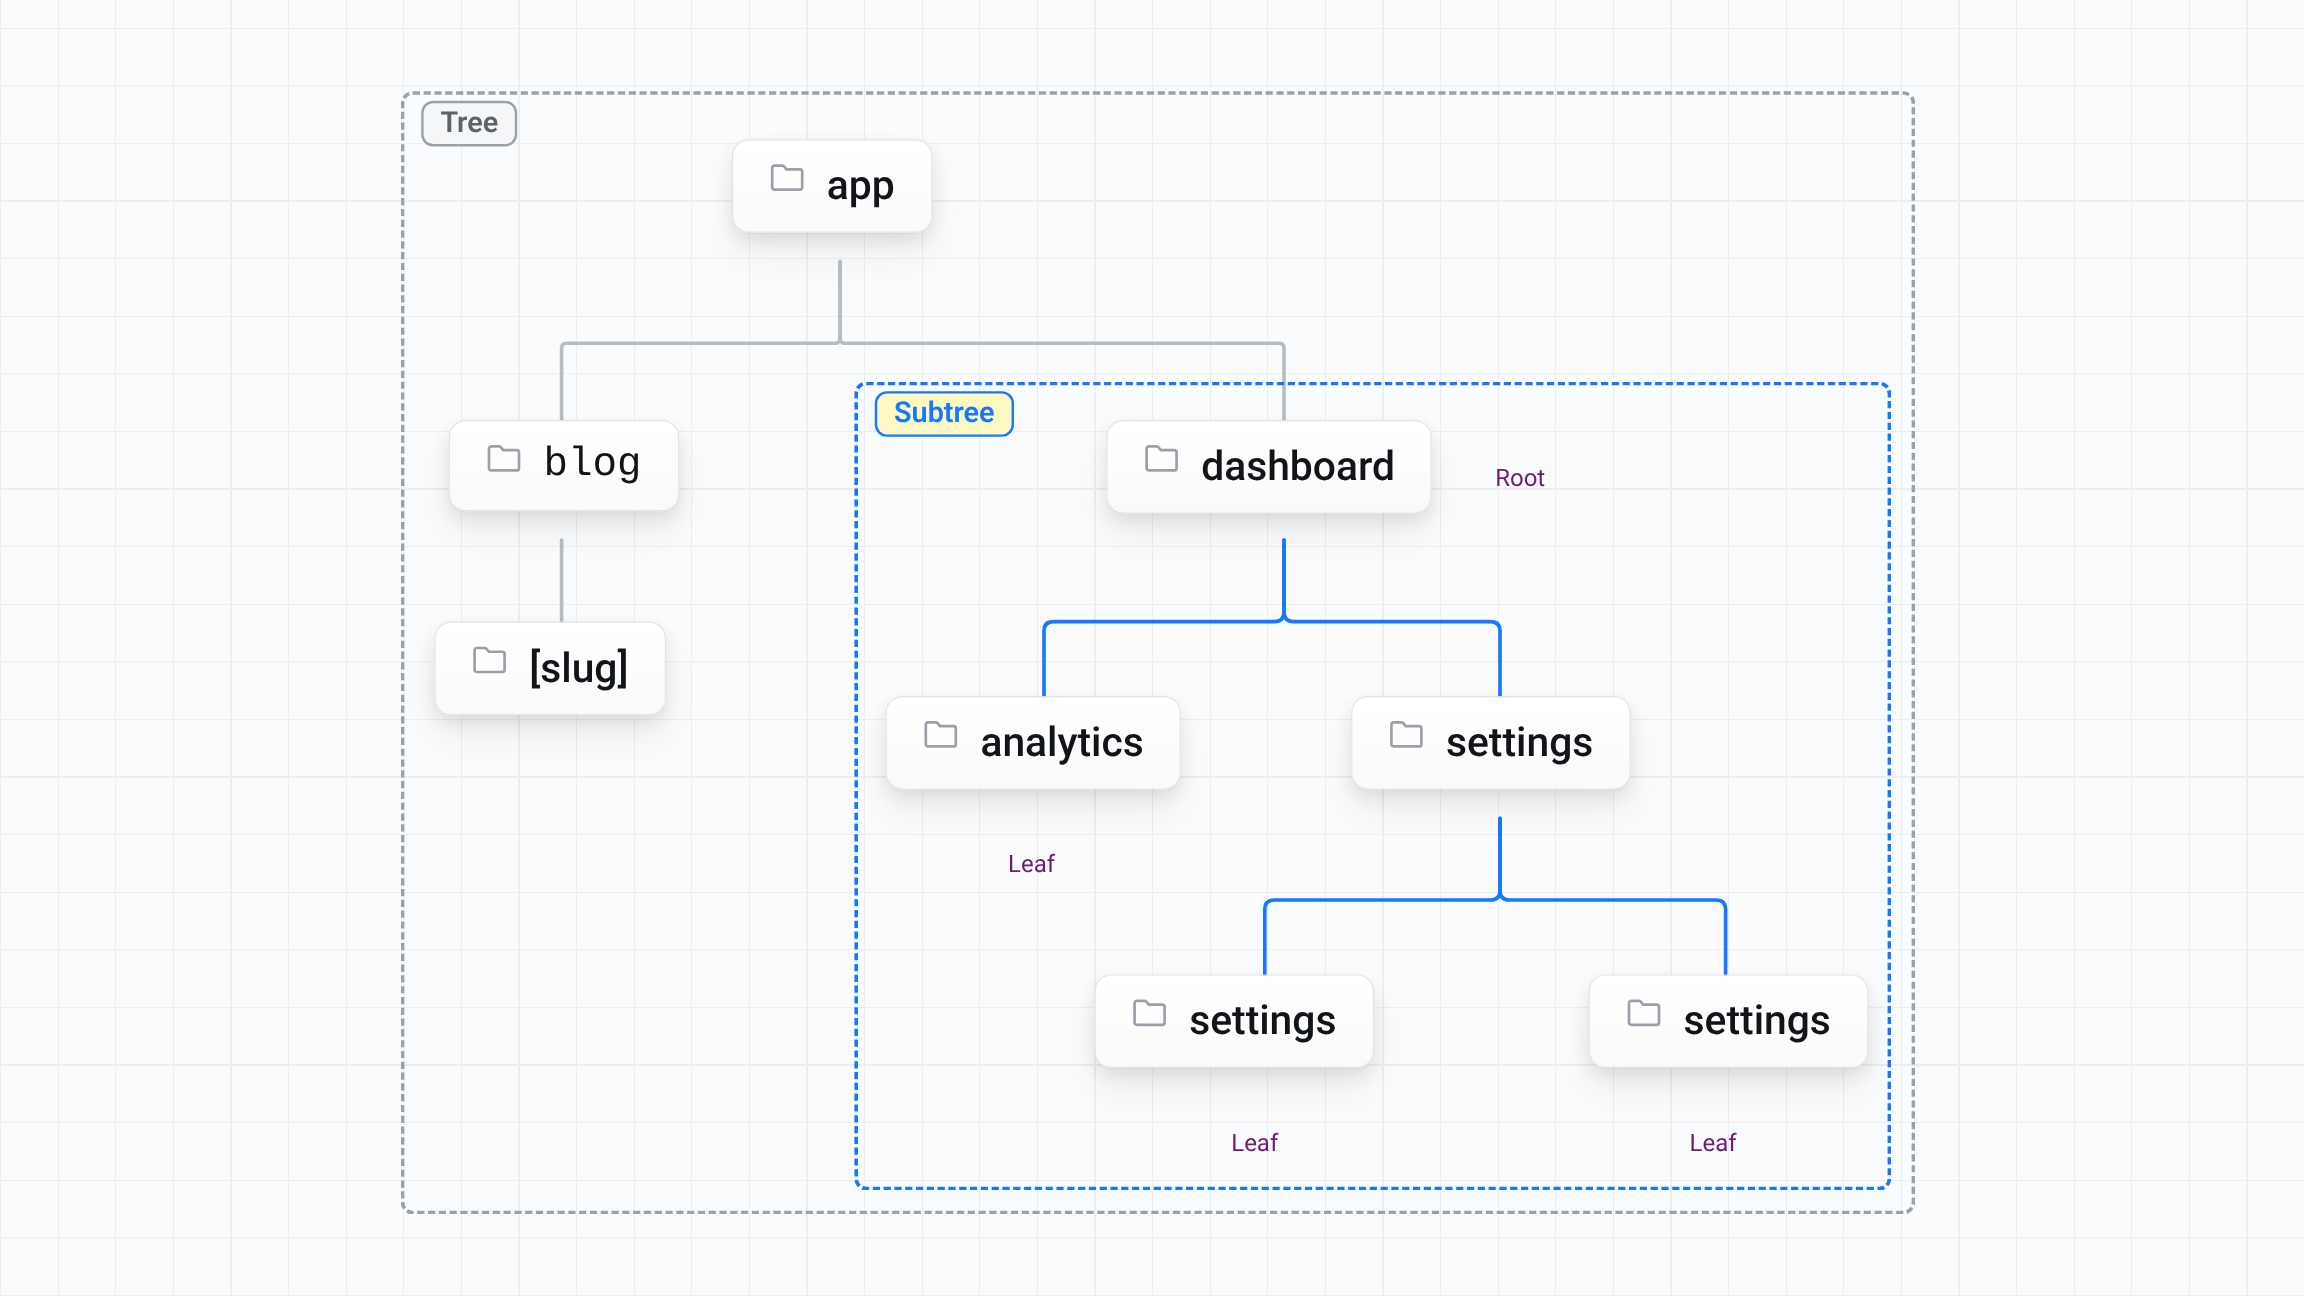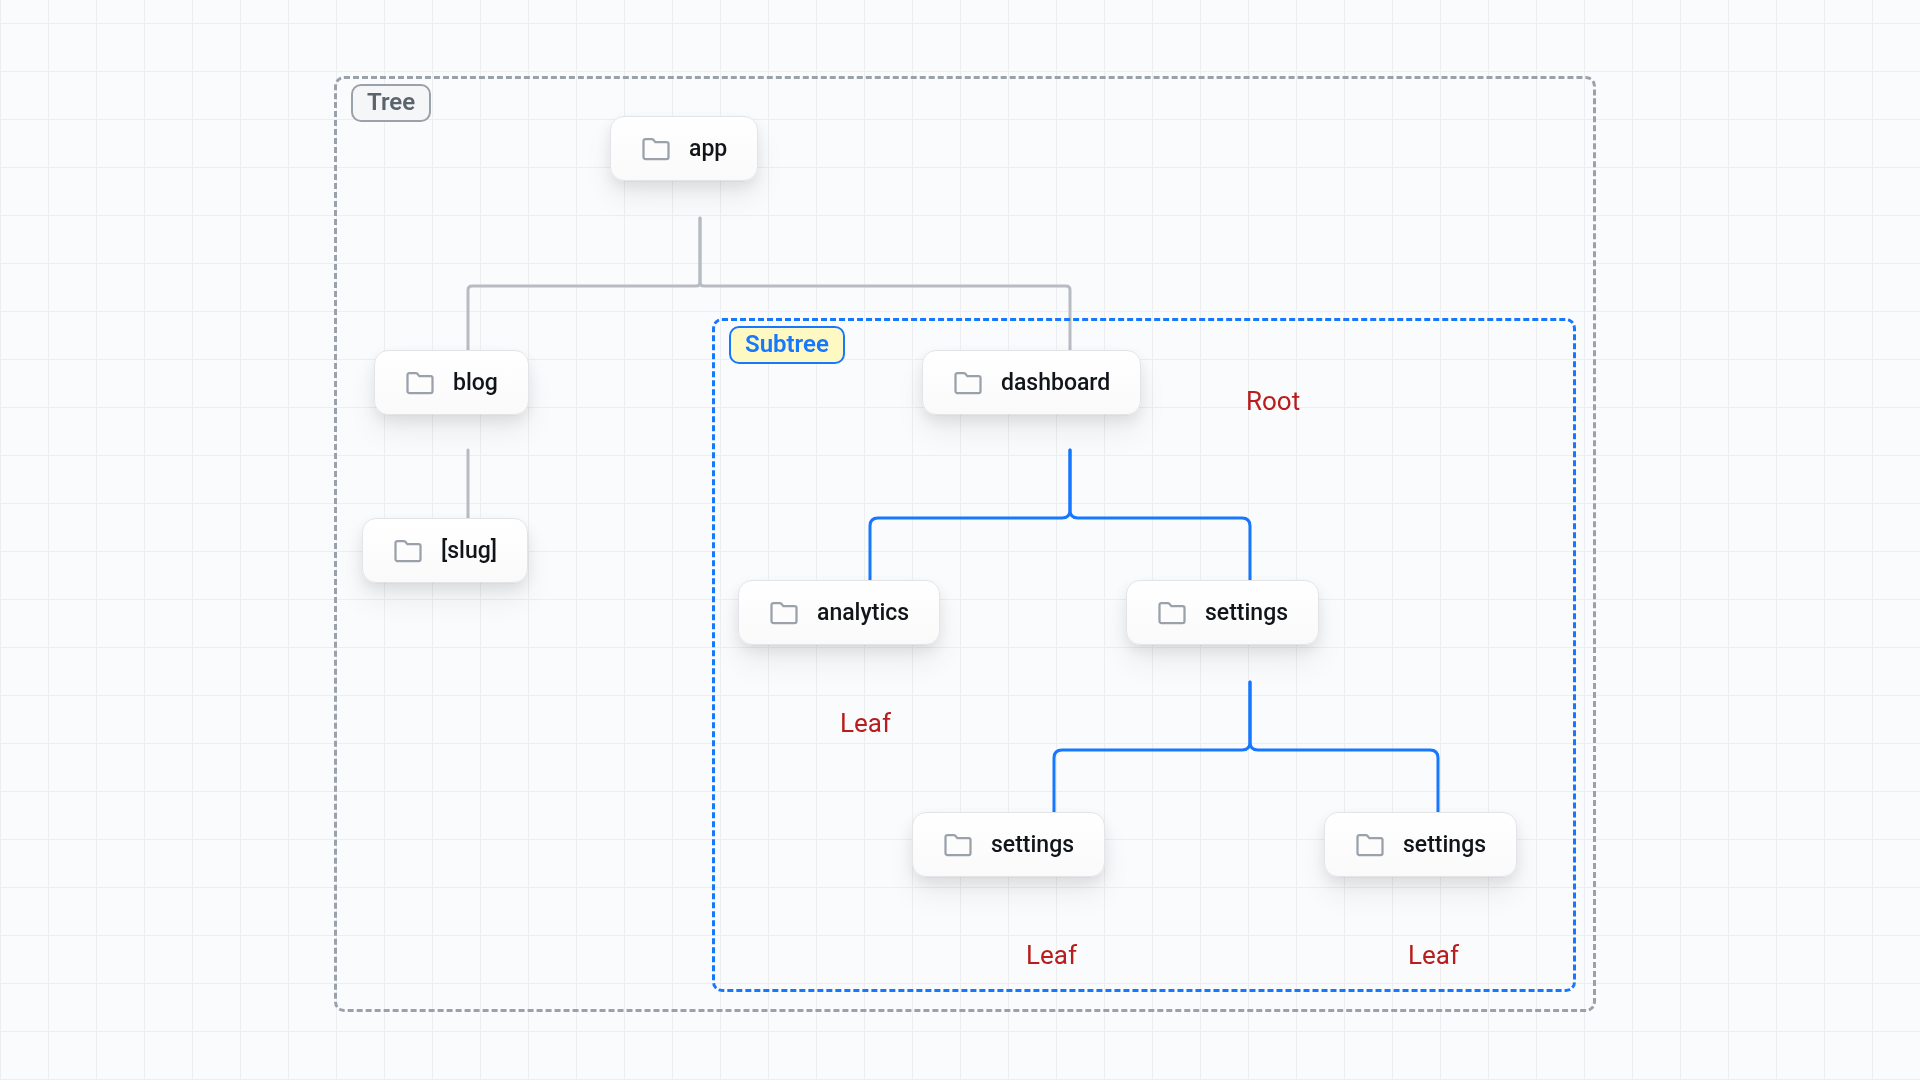--- a/index.html
+++ b/index.html
@@ -54,48 +54,47 @@
   .region.subtree .region-label {
     color: #1677ff;
     border: 2px solid #1677ff;
     background: #fef9c3;
   }
 
   
   .node {
     position: absolute;
     display: flex;
-    align-items: center;
     gap: 18px;
     padding: 18px 30px;
     background: linear-gradient(#ffffff, #fafafa);
     border: 1px solid #e2e4e8;
     border-radius: 14px;
     box-shadow:
       0 1px 0 rgba(0,0,0,0.02),
       0 6px 14px rgba(0,0,0,0.08),
       0 18px 30px rgba(0,0,0,0.06);
-    font-size: 23px;
+    font-size: 34px;
     font-weight: 500;
     color: #111418;
     white-space: nowrap;
   }
   .node .icon {
     width: 30px; height: 26px;
     display: inline-block;
     position: relative;
     flex: 0 0 auto;
   }
   .node .icon svg { display: block; }
 
   
   .annot {
     position: absolute;
-    font-size: 26px;
-    color: #b91c1c;
+    font-size: 20px;
+    color: #701a75;
     font-weight: 400;
   }
 
   
   svg.connectors {
     position: absolute;
     left: 0; top: 0;
     width: 1920px; height: 1080px;
     pointer-events: none;
   }
@@ -132,21 +131,21 @@
 
   <div class="node" style="left:610px; top:116px;">
     <span class="icon">
       <svg viewBox="0 0 24 20" width="30" height="26">
           <path d="M2 3.5C2 2.67 2.67 2 3.5 2h5.2c.45 0 .88.2 1.17.55L11.5 4.5H20.5c.83 0 1.5.67 1.5 1.5v10.5c0 .83-.67 1.5-1.5 1.5h-17C2.67 18 2 17.33 2 16.5v-13Z" fill="none" stroke="#9aa1ab" stroke-width="1.8"></path>
         </svg>
     </span>
     <span>app</span>
   </div>
 
-  <div class="node" style="left:374px; top:350px;">
+  <div class="node" style="left:374px; top:350px;font-family:Liberation Mono, monospace;">
     <span class="icon">
       <svg viewBox="0 0 24 20" width="30" height="26">
           <path d="M2 3.5C2 2.67 2.67 2 3.5 2h5.2c.45 0 .88.2 1.17.55L11.5 4.5H20.5c.83 0 1.5.67 1.5 1.5v10.5c0 .83-.67 1.5-1.5 1.5h-17C2.67 18 2 17.33 2 16.5v-13Z" fill="none" stroke="#9aa1ab" stroke-width="1.8"></path>
         </svg>
     </span>
     <span>blog</span>
   </div>
 
   <div class="node" style="left:362px; top:518px;">
     <span class="icon">

